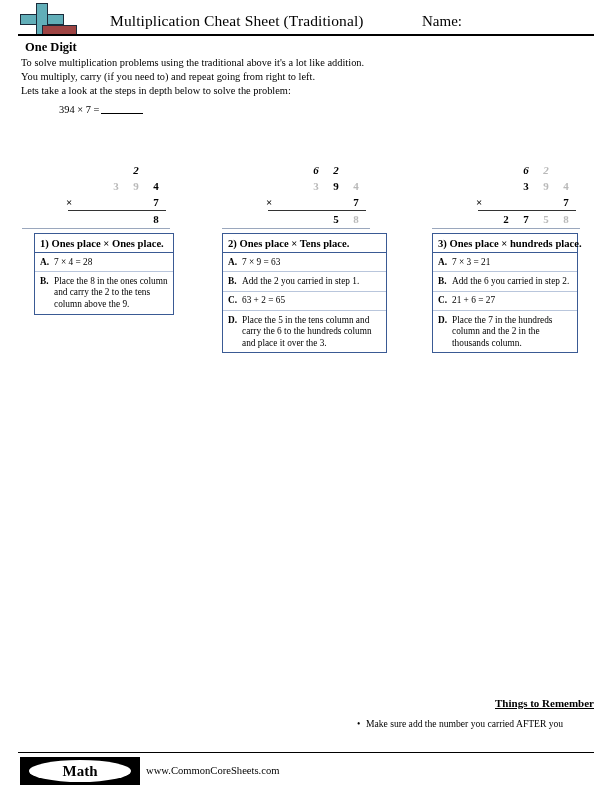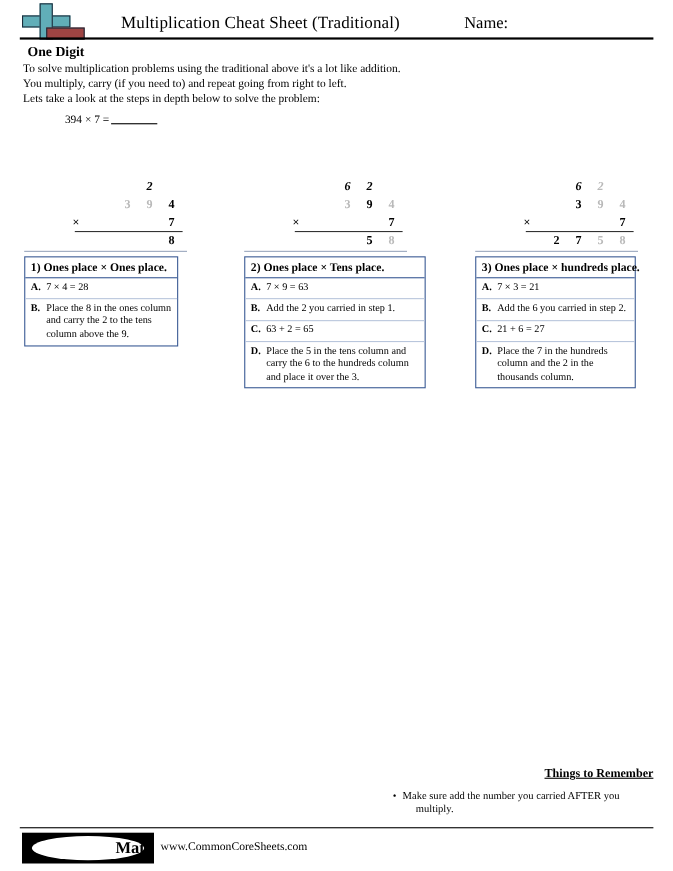--- a/index.html
+++ b/index.html
@@ -149,21 +149,21 @@
     border-top: 1px solid #9aa7bd;
   }
 
   
   .step-box {
     position: absolute;
     border: 1.2px solid #3a5a94;
     background: #ffffff;
     box-sizing: border-box;
   }
-  #step-box-1 { left: 22px; top: 233px; width: 140px; }
+  #step-box-1 { left: 34px; top: 233px; width: 140px; }
   #step-box-2 { left: 222px; top: 233px; width: 165px; }
   #step-box-3 { left: 432px; top: 233px; width: 146px; }
 
   .step-head {
     border-bottom: 1.2px solid #3a5a94;
     padding: 3.5px 5px 3.5px 5px;
     font-size: 10.6px;
     font-weight: bold;
     white-space: nowrap;
   }
@@ -237,21 +237,21 @@
     position: absolute;
     left: 9px; top: 3px;
     width: 102px; height: 22px;
     background: #ffffff;
     border-radius: 51px / 11px;
   }
   #footer-badge .badge-label {
     position: absolute;
     left: 0; top: 3px;
     width: 120px;
-    text-align: right;
+    text-align: center;
     font-size: 15px;
     font-weight: bold;
     line-height: 22px;
   }
   #footer-site {
     position: absolute;
     left: 146px; top: 765px;
     font-size: 10.6px;
   }
 </style>
@@ -429,21 +429,20 @@
     <span class="step-text">Place the 7 in the hundreds column and the 2 in the thousands column.</span>
   </div>
 </div>
 
 <div id="remember-title">Things to Remember</div>
 <div id="remember-list">
   <div class="bullet-item">
     <span class="dot">•</span>
     <span class="btext">
       <span>Make sure add the number you carried AFTER you</span>
-      <span class="wrap2">multiply.</span>
     </span>
   </div>
 </div>
 
 <div id="footer-rule"></div>
 <div id="footer-badge">
   <div class="oval"></div>
   <div class="badge-label">Math</div>
 </div>
 <div id="footer-site">www.CommonCoreSheets.com</div>

